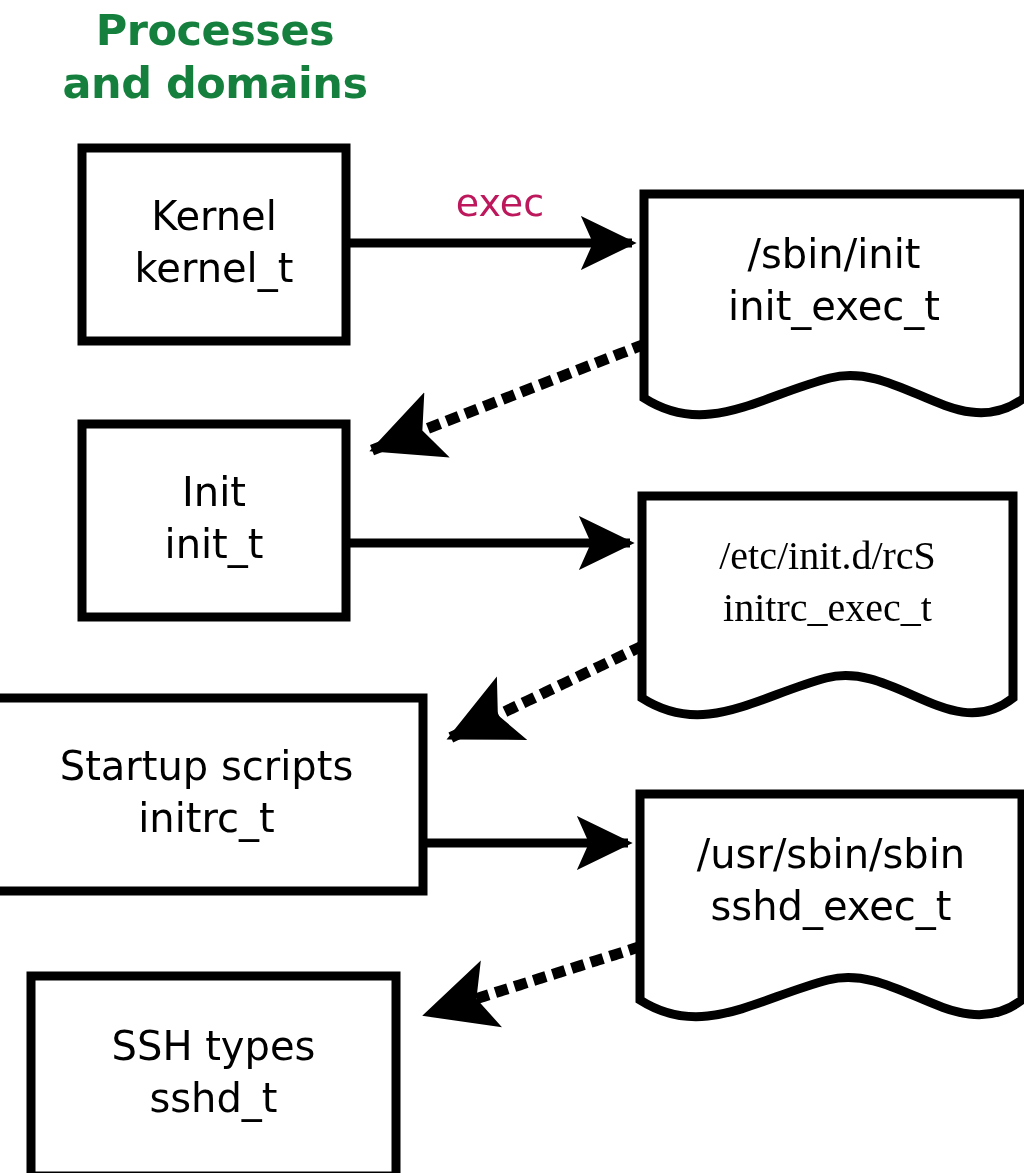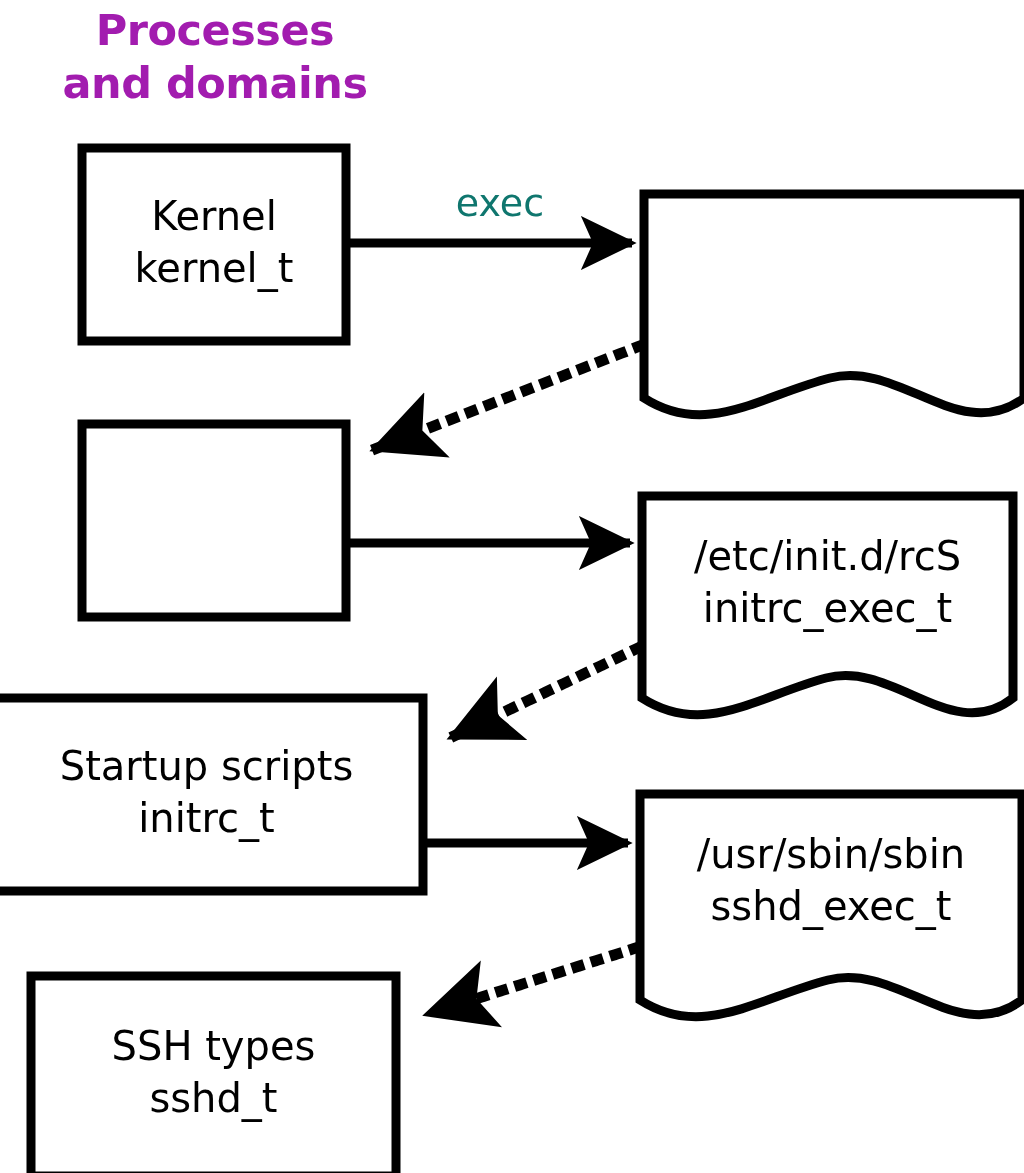--- a/index.html
+++ b/index.html
@@ -24,21 +24,21 @@
     width: 1024px;
     height: 1173px;
   }
   .col-header {
     position: absolute;
     font-family: "DejaVu Sans", sans-serif;
     font-weight: bold;
     font-size: 43px;
     line-height: 53px;
     text-align: center;
-    color: #a21caf;
+    color: #15803d;
     white-space: pre-line;
     letter-spacing: -0.5px;
   }
   #header-left {
     left: 20px;
     top: 4px;
     width: 390px;
   }
   #header-right {
     left: 640px;
@@ -53,21 +53,21 @@
     text-align: center;
     color: #000000;
     white-space: pre-line;
     pointer-events: none;
   }
   .edge-label {
     position: absolute;
     font-family: "DejaVu Sans", sans-serif;
     font-size: 38px;
     line-height: 42px;
-    color: #0f766e;
+    color: #be185d;
     text-align: center;
   }
 </style>
 </head>
 <body>
 
 <div id="canvas">
 
   <svg id="diagram-svg" viewBox="0 0 1024 1173">
     <defs>
@@ -147,29 +147,33 @@
     </g>
   </svg>
 
   <div class="col-header" id="header-left">Processes
 and domains</div>
 
 
   <div class="node-label" style="left:82px; top:190px; width:264px;">Kernel
 kernel_t</div>
 
+  <div class="node-label" style="left:82px; top:466px; width:264px;">Init
+init_t</div>
 
   <div class="node-label" style="left:-10px; top:740px; width:433px;">Startup scripts
 initrc_t</div>
 
   <div class="node-label" style="left:31px; top:1020px; width:365px;">SSH types
 sshd_t</div>
 
+  <div class="node-label" style="left:644px; top:228px; width:380px;">/sbin/init
+init_exec_t</div>
 
-  <div class="node-label" style="left:642px; top:530px; width:371px;">/etc/init.d/rcS
+  <div class="node-label" style="left:642px; top:530px; width:371px;font-family:Liberation Serif, serif;">/etc/init.d/rcS
 initrc_exec_t</div>
 
   <div class="node-label" style="left:640px; top:828px; width:382px;">/usr/sbin/sbin
 sshd_exec_t</div>
 
   <div class="edge-label" style="left:420px; top:182px; width:160px;">exec</div>
 
 </div>
 
 </body></html>

